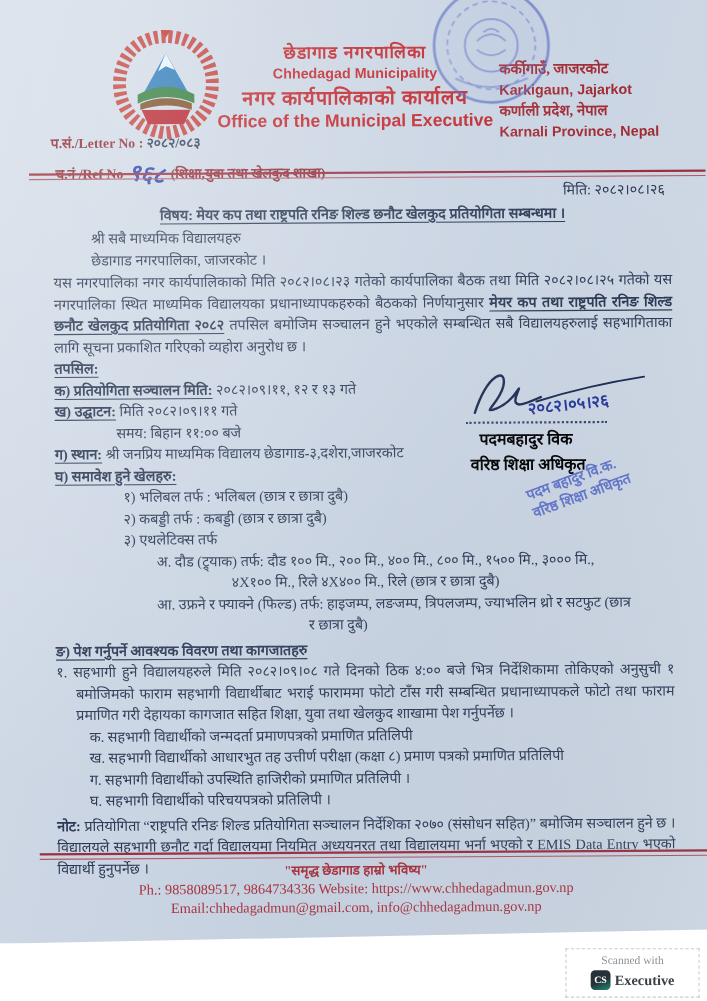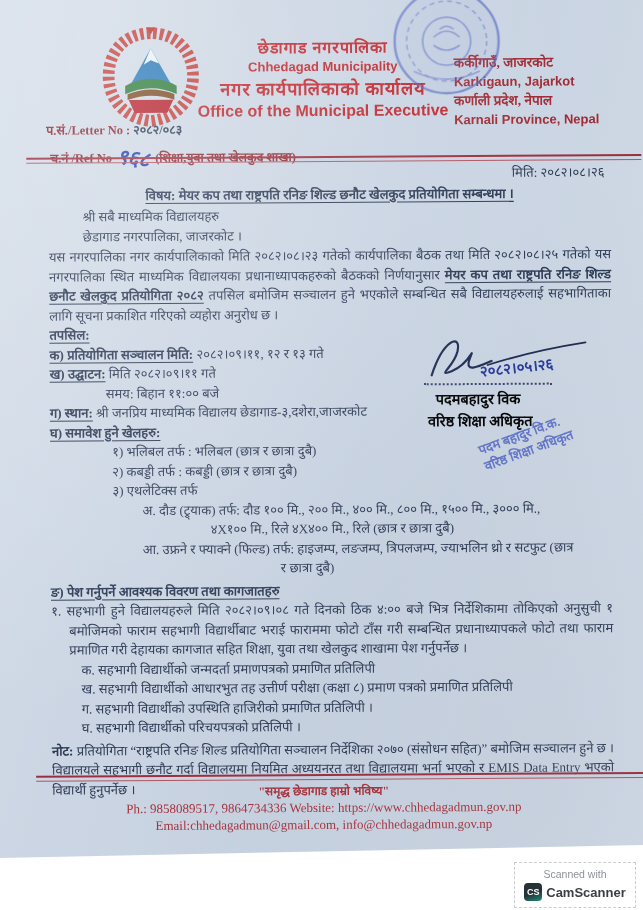--- a/index.html
+++ b/index.html
@@ -74,21 +74,21 @@
   
   .foot-line{position:absolute;left:34px;right:0;top:774px;height:3px;
              border-top:2px solid #9c2f3d;border-bottom:1px solid #b05560;}
   .foot-text{position:absolute;left:0;right:0;top:782px;text-align:center;color:#a8323c;}
   .foot-slogan{font-size:12px;font-weight:bold;}
   .foot-c1,.foot-c2{font-size:13px;margin-top:1px;font-family:"Liberation Serif",serif;}
   
   .strip{position:absolute;left:0;top:858px;width:643px;height:52px;background:#ffffff;}
   .cs-badge{position:absolute;right:7px;top:4px;width:112px;padding:5px 4px 6px 4px;
             border:1px dashed #c9ccd0;background:#fff;text-align:center;
-            font-family:Liberation Sans, sans-serif;}
+            font-family:Liberation Serif, serif;}
   .cs-line1{font-size:10.5px;color:#8d9298;}
   .cs-line2{display:flex;align-items:center;justify-content:center;gap:4px;margin-top:3px;text-align:center;}
   .cs-logo{width:18px;height:18px;border-radius:4px;background:linear-gradient(160deg,#253238 55%,#17b794 120%);
            color:#fff;font-size:9px;font-weight:bold;display:flex;align-items:center;justify-content:center;}
   .cs-name{font-size:13px;font-weight:bold;color:#3a3f44;}
 </style>
 </head>
 <body>
 
 <div class="stage">
@@ -208,17 +208,17 @@
       </div>
 
     </div>
   </div>
 
   <div class="strip">
     <div class="cs-badge">
       <div class="cs-line1">Scanned with</div>
       <div class="cs-line2">
         <div class="cs-logo">CS</div>
-        <div class="cs-name">CamScanner</div>
+        <div class="cs-name">Executive</div>
       </div>
     </div>
   </div>
 </div>
 
 </body></html>

